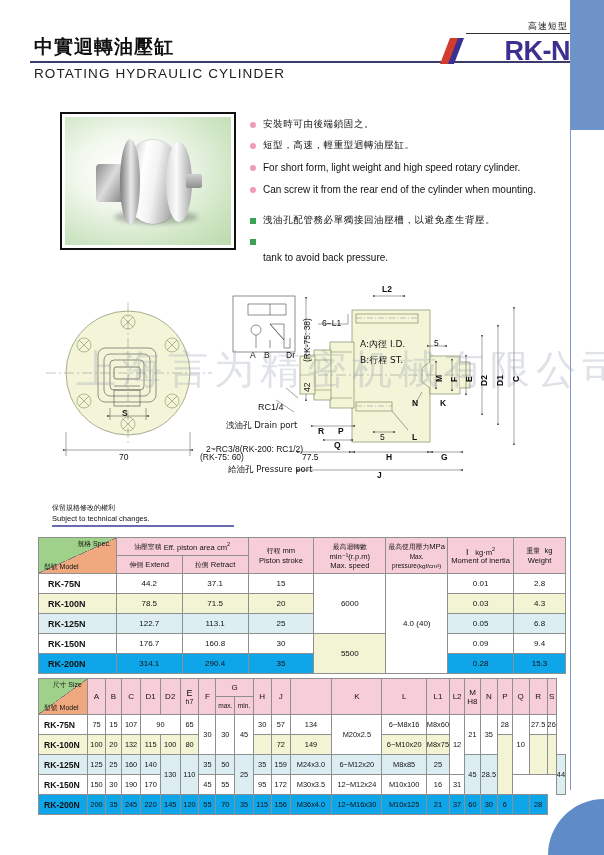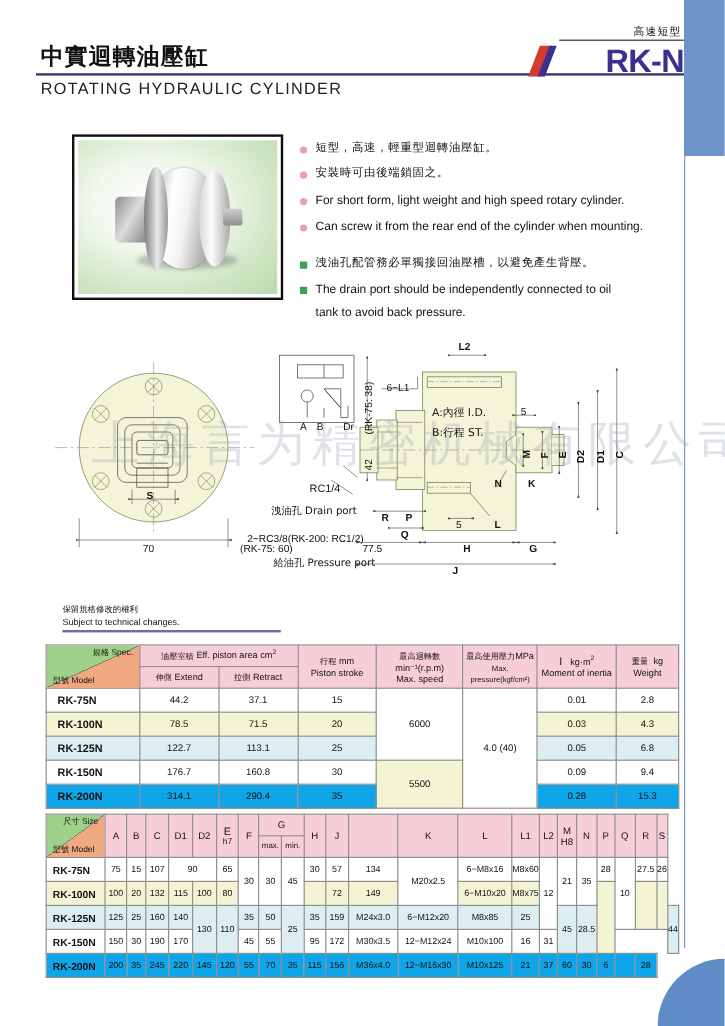--- a/index.html
+++ b/index.html
@@ -139,42 +139,41 @@
       <div class="body"></div>
       <div class="rim"></div>
       <div class="face"></div>
       <div class="stub"></div>
     </div>
   </div>
 
   <div class="bul">
     <div class="row">
         <span class="dot"></span>
-        <span class="tc">短型，高速，輕重型迴轉油壓缸。</span>
+        <span class="tc">安裝時可由後端鎖固之。</span>
       </div>
     <div class="row">
         <span class="dot"></span>
-        <span class="tc">安裝時可由後端鎖固之。</span>
+        <span class="tc">短型，高速，輕重型迴轉油壓缸。</span>
       </div>
     <div class="row">
         <span class="dot"></span>
         <span class="en">For short form, light weight and high speed rotary cylinder.</span>
       </div>
     <div class="row">
         <span class="dot"></span>
         <span class="en">Can screw it from the rear end of the cylinder when mounting.</span>
       </div>
     <div class="gap"></div>
     <div class="row">
         <span class="sq"></span>
         <span class="tc">洩油孔配管務必單獨接回油壓槽，以避免產生背壓。</span>
       </div>
     <div class="row tight">
         <span class="sq"></span>
-        <span class="en">The drain port should be independently connected to oil</span>
       </div>
     <div class="row">
         <span style="width:13px;flex:none;"></span>
         <span class="en">tank to avoid back pressure.</span>
       </div>
   </div>
 
   <div class="draw">
     <div class="wm">上海言为精密机械有限公司</div>
 

